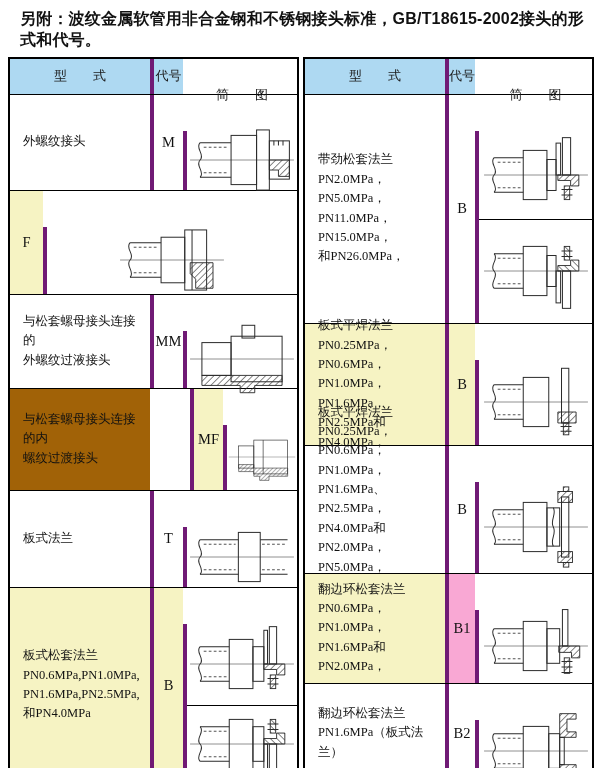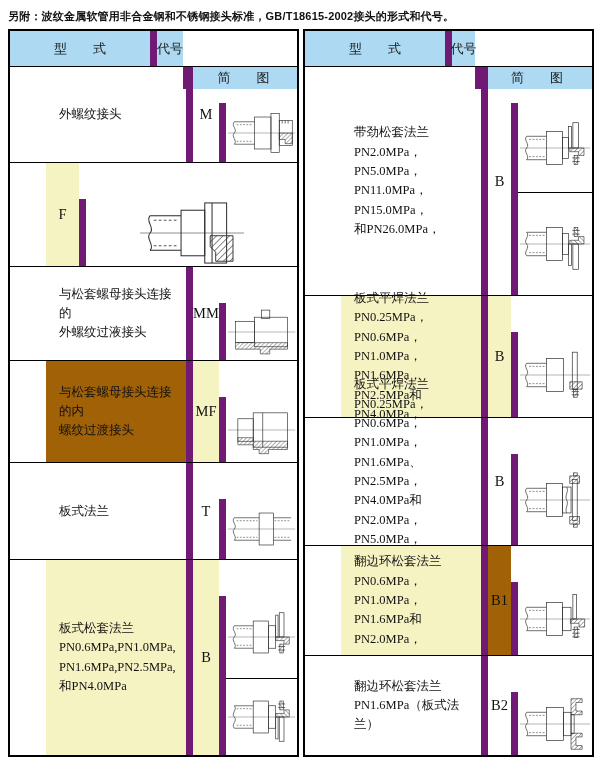--- a/index.html
+++ b/index.html
@@ -2,38 +2,38 @@
 <html><head>
 <meta charset="utf-8">
 <style>
   html,body{margin:0;padding:0;}
   body{
     width:600px;height:768px;background:#fff;overflow:hidden;
     font-family:"Liberation Serif","DejaVu Serif",serif;color:#111;
   }
   .title{
     font-family:"Liberation Sans","DejaVu Sans",sans-serif;
-    font-weight:bold;font-size:11px;line-height:1.3;
-    padding:9px 6px 6px 8px;letter-spacing:0.2px;
+    font-weight:bold;font-size:16px;line-height:1.3;
+    padding:9px 6px 6px 20px;letter-spacing:0.2px;
   }
   .tables{display:flex;gap:4px;margin-left:8px;width:586px;}
   .tbl{border:2px solid #000;width:291px;box-sizing:border-box;background:#fff;}
   .row{display:flex;box-sizing:border-box;align-items:stretch;}
-  .row + .row{border-top:1px solid #000;padding-left:36px;}
+  .row + .row{border-top:1px solid #000;}
   .cell{box-sizing:border-box;display:flex;align-items:center;min-width:0;}
-  .cell + .cell{border-left:7px solid #701a75;}
+  .cell + .cell{border-left:4px solid #701a75;}
   .type{flex:0 0 140px;padding:3px 5px 3px 13px;}
   .type span{white-space:pre-line;font-size:12.5px;line-height:1.55;display:block;}
   .code{flex:0 0 33px;justify-content:center;}
   .code span{font-size:14.5px;}
   .diag{flex:1 1 auto;justify-content:center;background:#fff;margin-top:36px;}
   .split{flex-direction:column;align-items:stretch;padding:0;}
   .half{display:flex;align-items:center;justify-content:center;min-height:0;}
   .half + .half{border-top:1px solid #000;}
-  .header .cell{justify-content:center;padding:11px;}
+  .header .cell{justify-content:center;padding:0;}
   .header span{font-size:13px;white-space:pre;color:#1a1a1a;}
   svg{display:block;}
 </style>
 </head>
 <body>
 
 <div class="title">另附：波纹金属软管用非合金钢和不锈钢接头标准，GB/T18615-2002接头的形式和代号。</div>
 
 <div class="tables">
 
@@ -125,21 +125,21 @@
             <polygon points="16,63 104,63 104,74 74,74 74,82 58,82 58,74 16,74" stroke="#2b2b2b" stroke-width="1" fill="url(#h2)"></polygon>
           </svg>
         </div>
     </div>
 
     <div class="row" style="height:102px">
       <div class="cell type" style="background: #a16207;">
           <span>与松套螺母接头连接的内
 螺纹过渡接头</span>
         </div>
-      <div class="cell code" style="background: rgb(246, 243, 195);">
+      <div class="cell code" style="background: rgb(246, 243, 195); margin-left: 40px;">
           <span>MF</span>
         </div>
       <div class="cell diag">
           <svg viewBox="0 0 120 90" width="110" height="82" xmlns="http://www.w3.org/2000/svg">
             <defs>
               <pattern id="h3" width="5" height="5" patternUnits="userSpaceOnUse" patternTransform="rotate(45)">
                 <line x1="0" y1="0" x2="0" y2="5" stroke="#333" stroke-width="1.3"></line>
               </pattern>
             </defs>
             <line x1="3" y1="45" x2="117" y2="45" stroke="#666" stroke-width="0.8"></line>
@@ -376,21 +376,21 @@
           </svg>
         </div>
     </div>
 
     <div class="row" style="height:110px">
       <div class="cell type" style="background: rgb(246, 243, 195);">
           <span>翻边环松套法兰
 PN0.6MPa，PN1.0MPa，
 PN1.6MPa和PN2.0MPa，</span>
         </div>
-      <div class="cell code" style="flex-basis: 30px; background: #a16207;">
+      <div class="cell code" style="flex-basis: 30px; background: #f9a8d4;">
           <span>B1</span>
         </div>
       <div class="cell diag">
           <svg viewBox="0 0 120 90" width="110" height="82" xmlns="http://www.w3.org/2000/svg">
             <defs>
               <pattern id="h11" width="5" height="5" patternUnits="userSpaceOnUse" patternTransform="rotate(45)">
                 <line x1="0" y1="0" x2="0" y2="5" stroke="#333" stroke-width="1.3"></line>
               </pattern>
             </defs>
             <line x1="3" y1="45" x2="117" y2="45" stroke="#666" stroke-width="0.8"></line>

